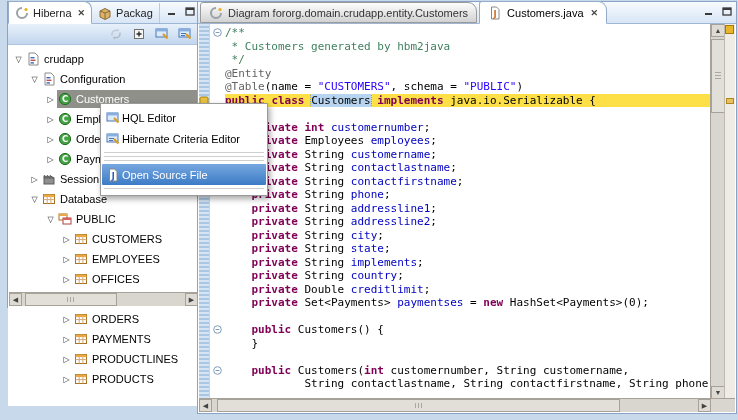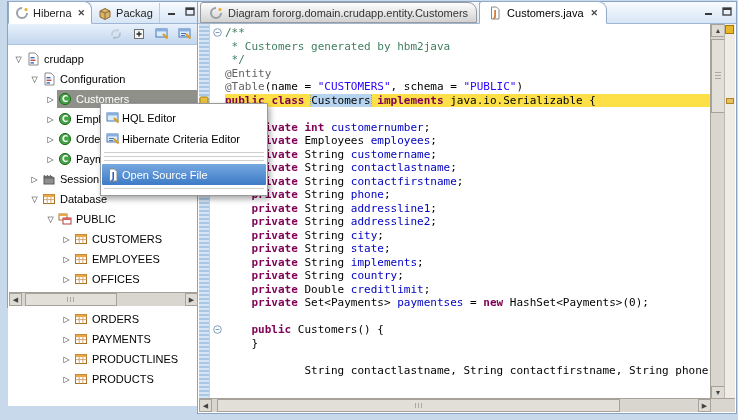--- a/index.html
+++ b/index.html
@@ -547,20 +547,29 @@
         </div>
         <div class="cline">
           <span class="fcell"></span>
           <span class="ctext"><span class="t-d">    }</span></span>
         </div>
         <div class="cline">
           <span class="fcell"></span>
           <span class="ctext"></span>
         </div>
         <div class="cline">
+          <span class="fcell">
+            <svg width="9" height="9">
+              <circle cx="4.5" cy="4.5" r="3.8" fill="#fff" stroke="#7f9db9"></circle>
+              <path d="M2.6 4.5h3.8" stroke="#7f9db9"></path>
+            </svg>
+          </span>
+          <span class="ctext"><span class="t-d">    </span><span class="t-k">public</span><span class="t-d"> Customers(</span><span class="t-k">int</span><span class="t-d"> customernumber, String customername,</span></span>
+        </div>
+        <div class="cline">
           <span class="fcell"></span>
           <span class="ctext"><span class="t-d">            String contactlastname, String contactfirstname, String phone,</span></span>
         </div>
       </div>
     <div class="vscroll">
       <span class="sarrow" style="width:100%;height:13px">▲</span>
       <span class="vtrack">
           <span class="vthumb"></span>
         </span>
       <span class="sarrow" style="width:100%;height:13px">▼</span>

